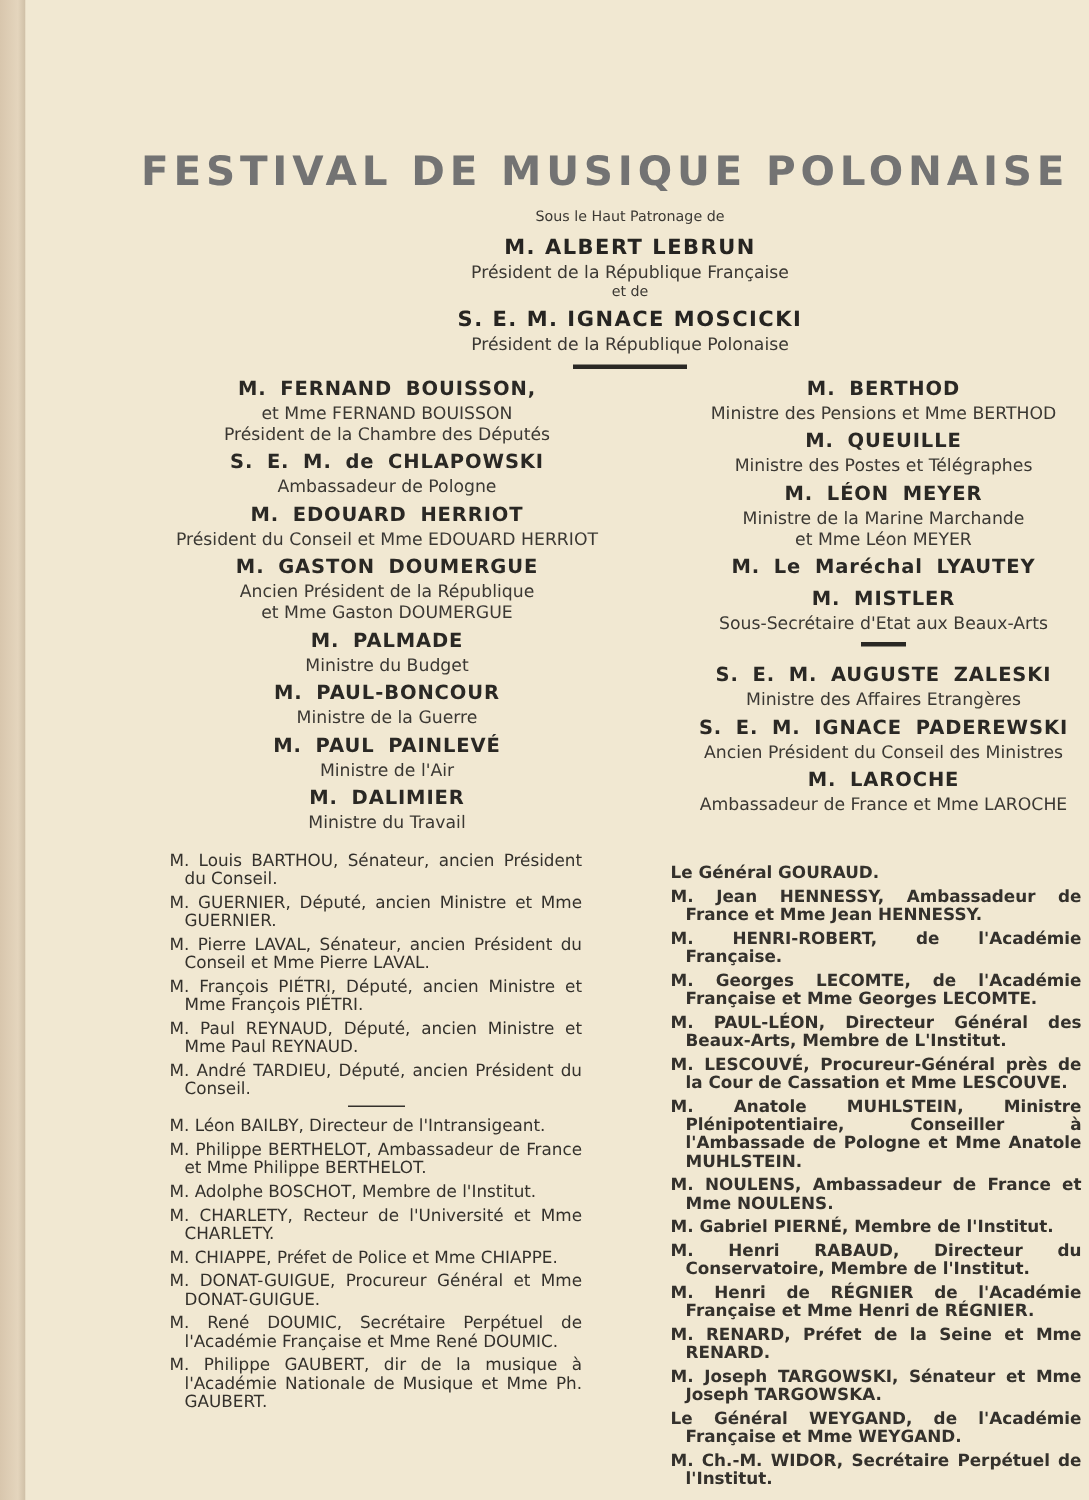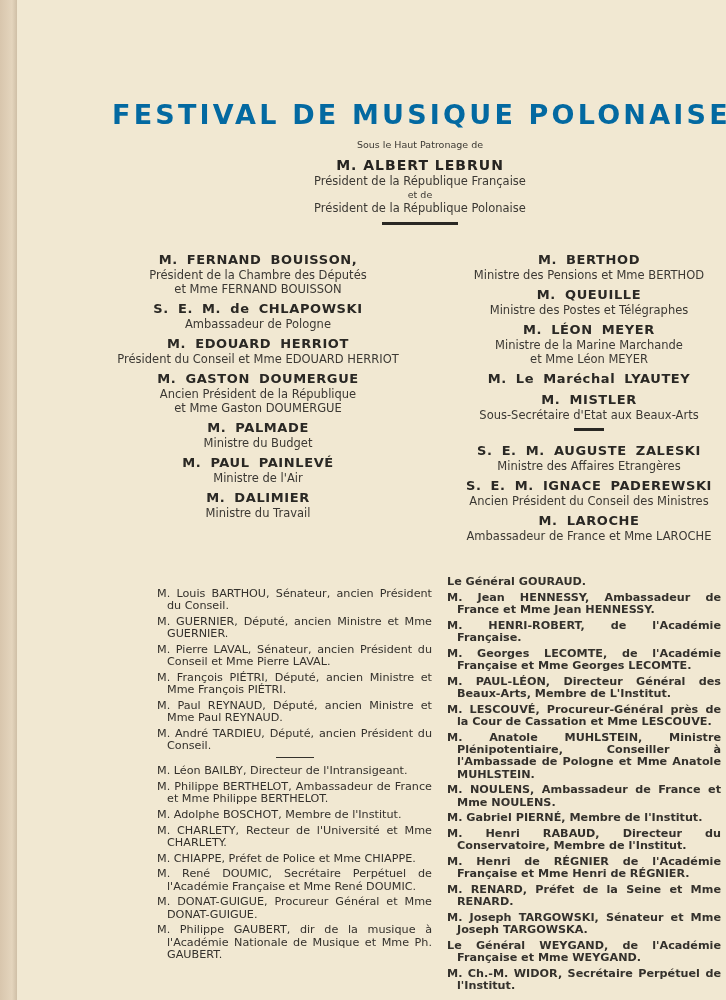--- a/index.html
+++ b/index.html
@@ -6,23 +6,23 @@
   body {
     width:726px; height:1000px; overflow:hidden; position:relative;
     background:#efe6cf;
     font-family:"DejaVu Sans", "Liberation Sans", sans-serif;
     color:#2b2925;
   }
   .edge { position:absolute; left:0; top:0; width:17px; height:1000px;
     background:linear-gradient(90deg,#d8c6ad,#e4d5bd 70%,#cfbfa6); }
   .page { position:absolute; left:17px; top:0; right:0; bottom:0;
     background:#f1e8d2; }
-  .title { position:absolute; left:112px; top:99px; width:614px;
+  .title { position:absolute; left:94px; top:99px; width:614px;
     font-family:"DejaVu Sans", sans-serif; font-weight:bold;
-    font-size:27px; letter-spacing:3.2px; color:#0369a1; white-space:nowrap; }
+    font-size:27px; letter-spacing:3.2px; color:#737373; white-space:nowrap; }
   .center-block { position:absolute; left:250px; width:340px; text-align:center; }
   .small { font-size:9.5px; color:#3b3833; }
   .sub { font-size:11.5px; color:#3b3833; line-height:14px; }
   .name { font-weight:bold; font-size:14px; letter-spacing:1px; color:#262421; line-height:18px;text-align:center; }
   .pname { font-weight:bold; font-size:13px; letter-spacing:0.6px; color:#2a2824; line-height:16px; }
   .rule { height:3px; background:#2a2824; margin:0 auto; }
   .col { position:absolute; text-align:center; }
   .entry { margin-bottom:5px;text-align:center; }
   .entry .pname { word-spacing:4px; }
   .list { position:absolute; font-size:11.2px; line-height:12.4px; color:#34312c; }
@@ -35,46 +35,51 @@
 <div class="edge"></div>
 <div class="page"></div>
 
 <div class="title">FESTIVAL DE MUSIQUE POLONAISE</div>
 
 <div class="center-block" style="top:139px;">
   <div class="small">Sous le Haut Patronage de</div>
   <div class="name" style="margin-top:6px;">M. ALBERT LEBRUN</div>
   <div class="sub">Président de la République Française</div>
   <div class="small" style="line-height:13px;">et de</div>
+  <div class="name" style="margin-top:3px;">S. E. M. IGNACE MOSCICKI</div>
   <div class="sub">Président de la République Polonaise</div>
   <div class="rule" style="width:76px; margin-top:7px;"></div>
 </div>
 
 <div class="col" id="leftcol" style="left:108px; top:252px; width:300px;">
     <div class="entry">
       <div class="pname">M. FERNAND BOUISSON,</div>
+      <div class="sub">et Mme FERNAND BOUISSON</div>
       <div class="sub">Président de la Chambre des Députés</div>
-      <div class="sub">et Mme FERNAND BOUISSON</div>
     </div>
     <div class="entry">
       <div class="pname">S. E. M. de CHLAPOWSKI</div>
       <div class="sub">Ambassadeur de Pologne</div>
     </div>
     <div class="entry">
       <div class="pname">M. EDOUARD HERRIOT</div>
       <div class="sub">Président du Conseil et Mme EDOUARD HERRIOT</div>
     </div>
     <div class="entry">
       <div class="pname">M. GASTON DOUMERGUE</div>
       <div class="sub">Ancien Président de la République</div>
       <div class="sub">et Mme Gaston DOUMERGUE</div>
     </div>
     <div class="entry">
       <div class="pname">M. PALMADE</div>
       <div class="sub">Ministre du Budget</div>
+    </div>
+    <div class="entry">
+      <div class="pname">M. PAUL-BONCOUR</div>
+      <div class="sub">Ministre de la Guerre</div>
     </div>
     <div class="entry">
       <div class="pname">M. PAUL PAINLEVÉ</div>
       <div class="sub">Ministre de l'Air</div>
     </div>
     <div class="entry">
       <div class="pname">M. DALIMIER</div>
       <div class="sub">Ministre du Travail</div>
     </div>
   </div>
@@ -112,38 +117,38 @@
         <div class="pname">S. E. M. IGNACE PADEREWSKI</div>
         <div class="sub">Ancien Président du Conseil des Ministres</div>
       </div>
       <div class="entry">
         <div class="pname">M. LAROCHE</div>
         <div class="sub">Ambassadeur de France et Mme LAROCHE</div>
       </div>
     </div>
 </div>
 
-<div class="list" style="left:113px; top:588px; width:275px;margin-left:44px;">
+<div class="list" style="left:113px; top:568px; width:275px;">
   <div id="lista">
       <div class="li">M. Louis BARTHOU, Sénateur, ancien Président du Conseil.</div>
       <div class="li">M. GUERNIER, Député, ancien Ministre et Mme GUERNIER.</div>
       <div class="li">M. Pierre LAVAL, Sénateur, ancien Président du Conseil et Mme Pierre LAVAL.</div>
       <div class="li">M. François PIÉTRI, Député, ancien Ministre et Mme François PIÉTRI.</div>
       <div class="li">M. Paul REYNAUD, Député, ancien Ministre et Mme Paul REYNAUD.</div>
       <div class="li">M. André TARDIEU, Député, ancien Président du Conseil.</div>
     </div>
   <div class="shortrule"></div>
   <div id="listb">
       <div class="li">M. Léon BAILBY, Directeur de l'Intransigeant.</div>
       <div class="li">M. Philippe BERTHELOT, Ambassadeur de France et Mme Philippe BERTHELOT.</div>
       <div class="li">M. Adolphe BOSCHOT, Membre de l'Institut.</div>
       <div class="li">M. CHARLETY, Recteur de l'Université et Mme CHARLETY.</div>
       <div class="li">M. CHIAPPE, Préfet de Police et Mme CHIAPPE.</div>
+      <div class="li">M. DONAT-GUIGUE, Procureur Général et Mme DONAT-GUIGUE.</div>
       <div class="li">M. René DOUMIC, Secrétaire Perpétuel de l'Académie Française et Mme René DOUMIC.</div>
-      <div class="li">M. DONAT-GUIGUE, Procureur Général et Mme DONAT-GUIGUE.</div>
       <div class="li">M. Philippe GAUBERT, dir de la musique à l'Académie Nationale de Musique et Mme Ph. GAUBERT.</div>
     </div>
 </div>
 <div class="list" style="left:447px; top:576px; width:274px;font-weight:bold;">
   <div id="listc">
       <div class="li">Le Général GOURAUD.</div>
       <div class="li">M. Jean HENNESSY, Ambassadeur de France et Mme Jean HENNESSY.</div>
       <div class="li">M. HENRI-ROBERT, de l'Académie Française.</div>
       <div class="li">M. Georges LECOMTE, de l'Académie Française et Mme Georges LECOMTE.</div>
       <div class="li">M. PAUL-LÉON, Directeur Général des Beaux-Arts, Membre de L'Institut.</div>

